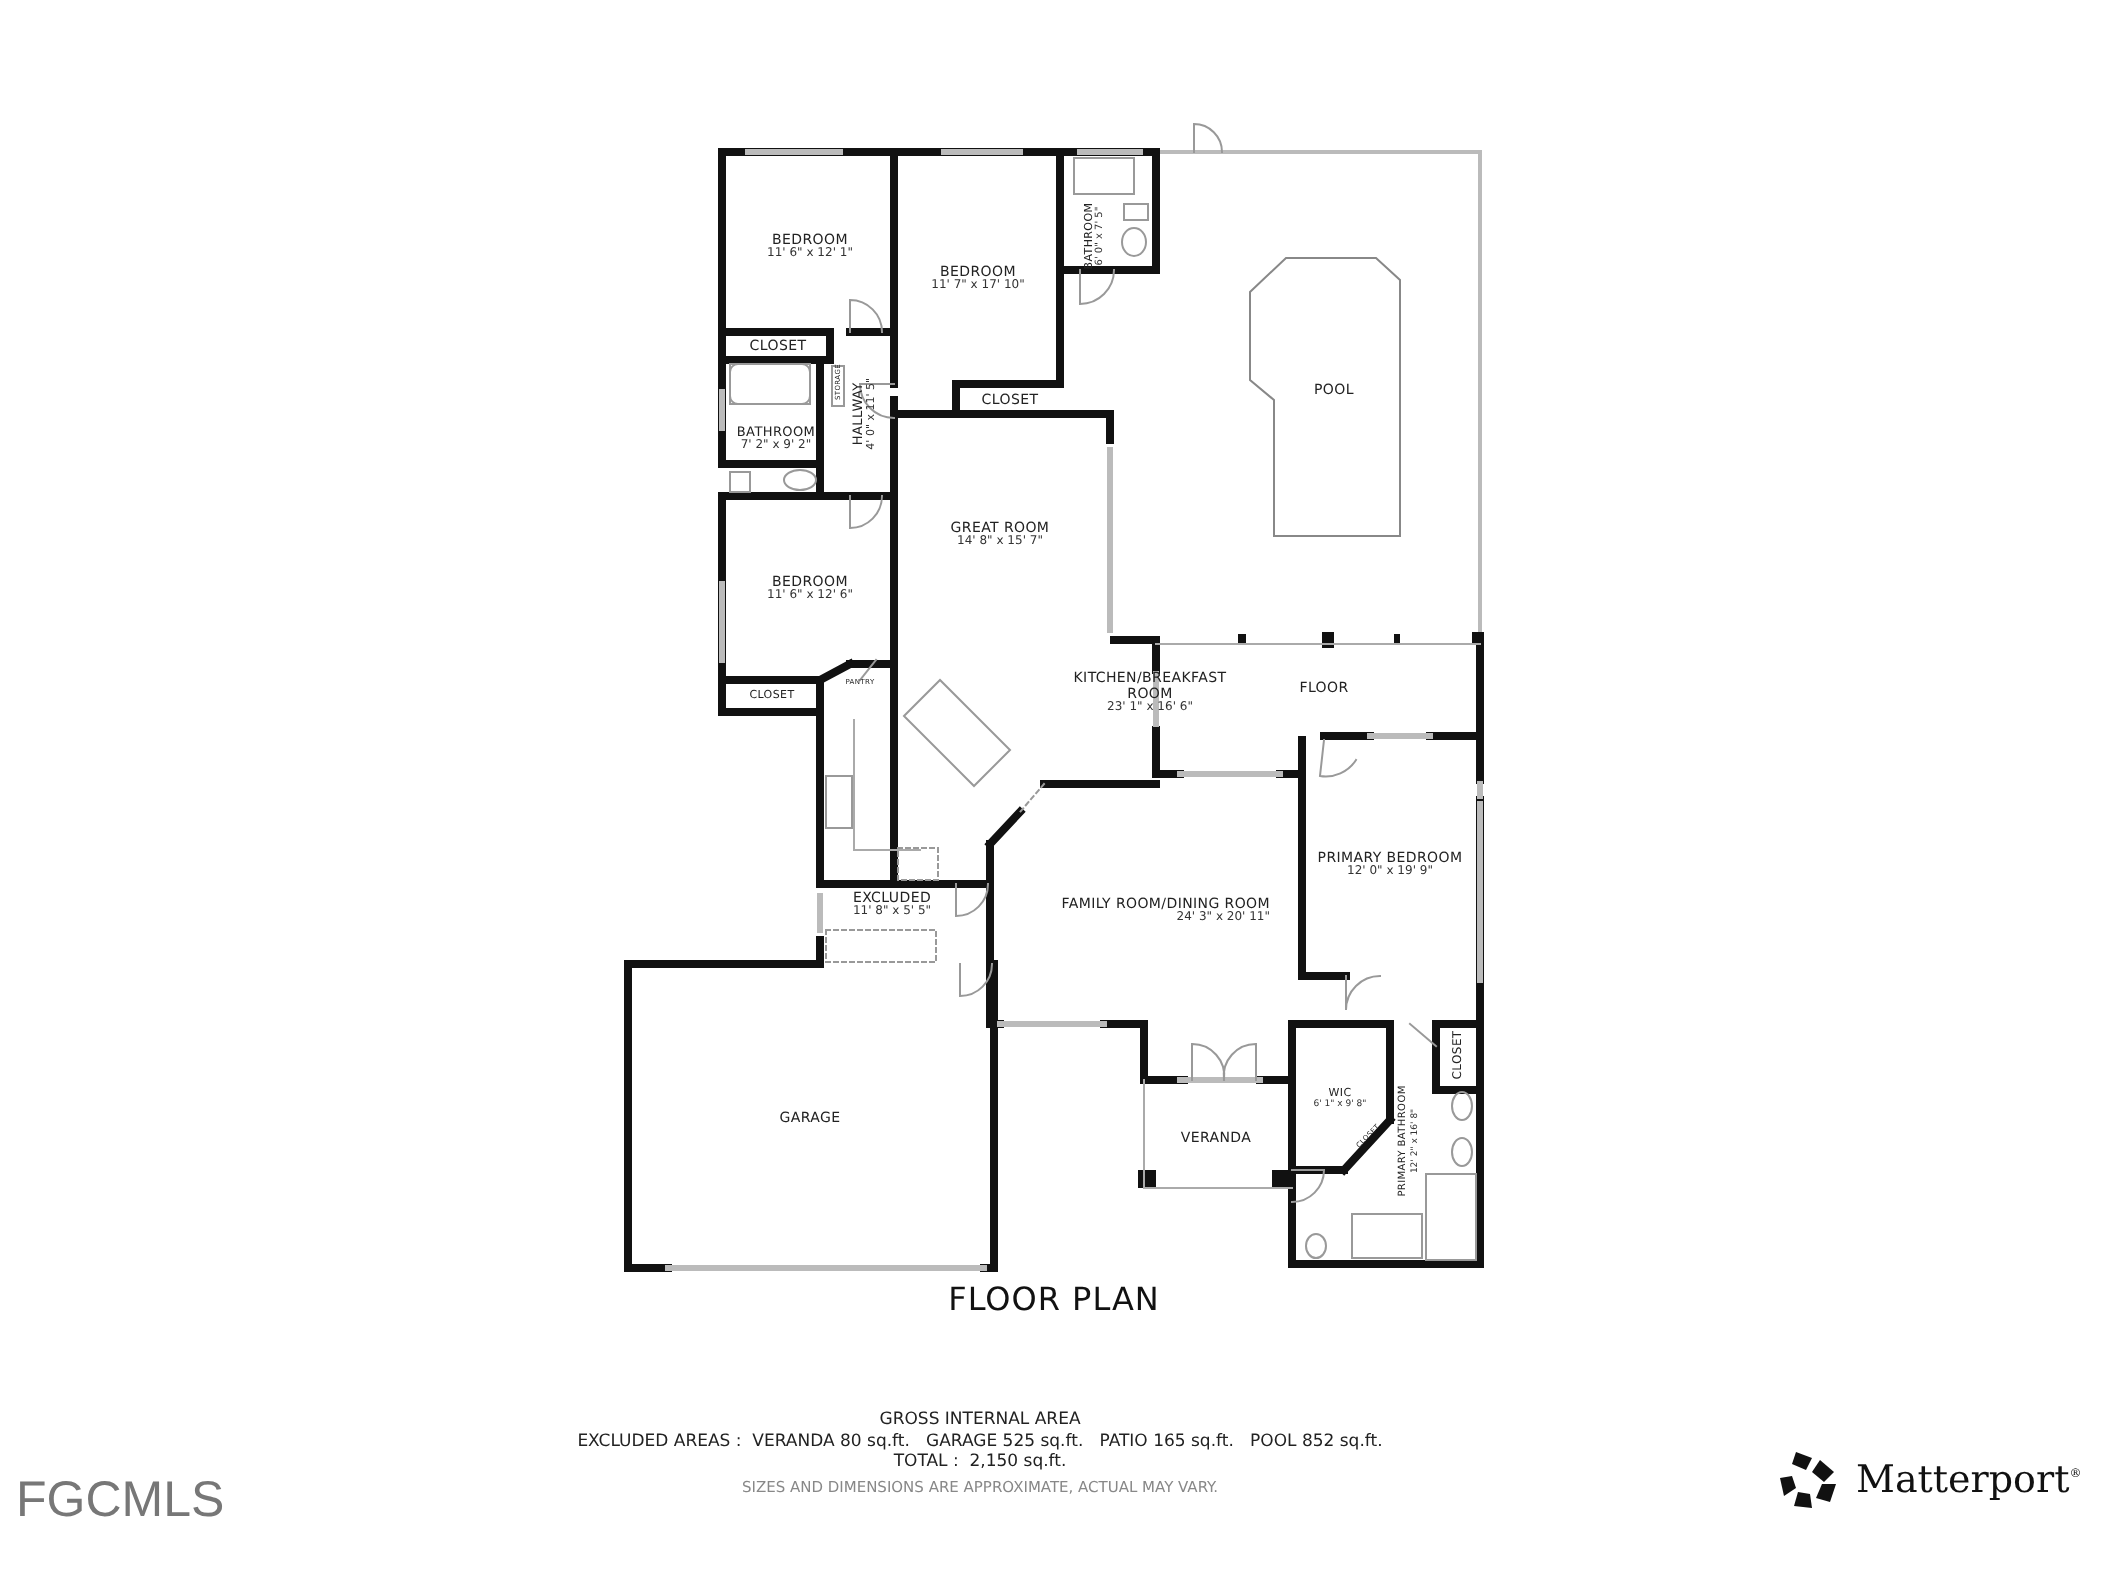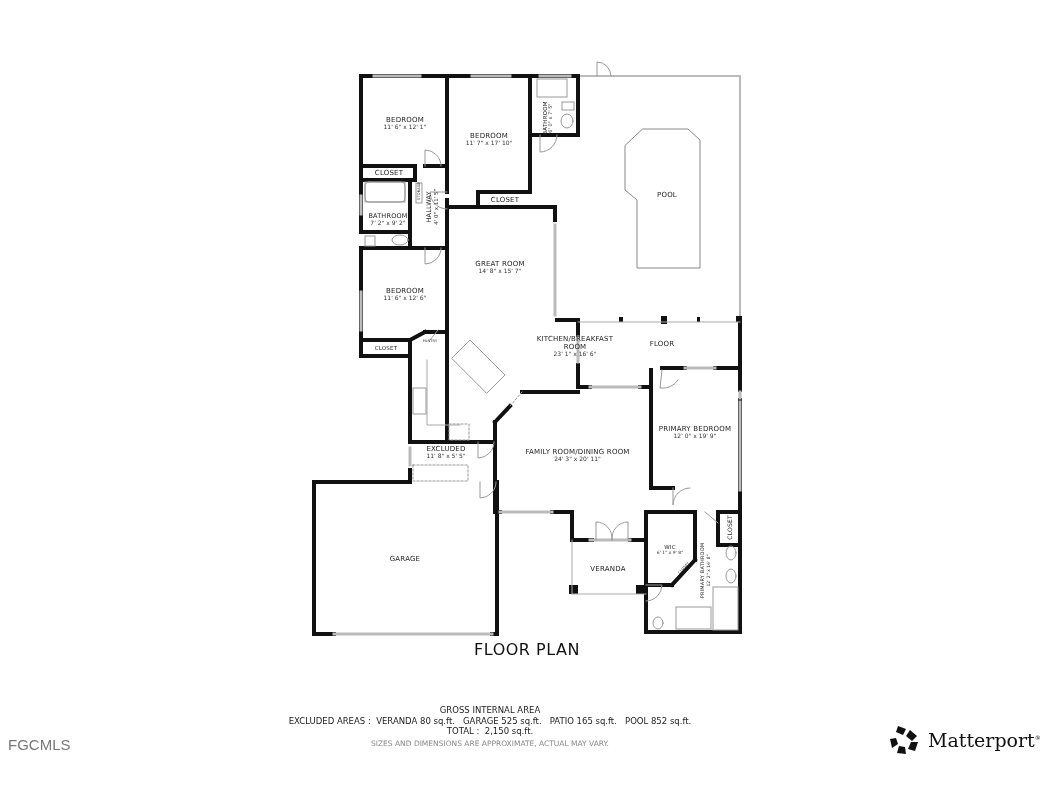--- a/index.html
+++ b/index.html
@@ -5,21 +5,21 @@
   html, body { margin:0; padding:0; background:#ffffff; }
   body { width:1054px; height:790px; position:relative; overflow:hidden; font-family:"DejaVu Sans", sans-serif; }
   #plan { position:absolute; left:0; top:0; }
   .lbl { position:absolute; text-align:center; color:#222; font-family:"DejaVu Sans", sans-serif; line-height:1.15; white-space:nowrap; }
   .lbl .n { font-size:7px; letter-spacing:0.2px; display:block; }
   .lbl .d { font-size:6px; display:block; color:#333; }
   .rot { transform-origin:center center; transform:rotate(-90deg); }
   .title { position:absolute; left:0; width:1054px; top:640px; text-align:center; font-size:16px; letter-spacing:0.5px; color:#111; }
   .area { position:absolute; left:0; width:980px; top:705px; text-align:center; font-size:8.5px; line-height:10.5px; color:#222; }
   .area .disc { color:#888; font-size:7.5px; margin-top:2px; }
-  .fgc { position:absolute; left:8px; top:736px; font-size:15px; color:#777; letter-spacing:0px; font-family:"Liberation Sans", sans-serif;text-align:right; }
+  .fgc { position:absolute; left:8px; top:736px; font-size:25px; color:#777; letter-spacing:0px; font-family:"Liberation Sans", sans-serif;text-align:right; }
   .mp { position:absolute; left:888px; top:724px; display:flex; align-items:center; }
   .mp .txt { font-family:"DejaVu Serif", serif; font-size:19px; color:#111; margin-left:8px; }
   .mp .txt sup { font-size:6px; }
 </style>
 </head>
 <body>
 
 <svg id="plan" width="1054" height="790" viewBox="0 0 1054 790" xmlns="http://www.w3.org/2000/svg">
   <g fill="none" stroke-linecap="square">
 
@@ -240,21 +240,21 @@
 <div class="lbl" style="left:645px;top:191px;width:44px;">
   <span class="n">POOL</span>
 </div>
 <div class="lbl" style="left:640px;top:340px;width:44px;">
   <span class="n">FLOOR</span>
 </div>
 <div class="lbl" style="left:416px;top:445px;width:60px;">
   <span class="n">EXCLUDED</span>
   <span class="d">11' 8" x 5' 5"</span>
 </div>
-<div class="lbl" style="left:520px;top:448px;width:115px;">
+<div class="lbl" style="left:520px;top:448px;width:115px;text-align:right;">
   <span class="n">FAMILY ROOM/DINING ROOM</span>
   <span class="d">24' 3" x 20' 11"</span>
 </div>
 <div class="lbl" style="left:655px;top:425px;width:80px;">
   <span class="n">PRIMARY BEDROOM</span>
   <span class="d">12' 0" x 19' 9"</span>
 </div>
 <div class="lbl" style="left:375px;top:555px;width:60px;">
   <span class="n">GARAGE</span>
 </div>

